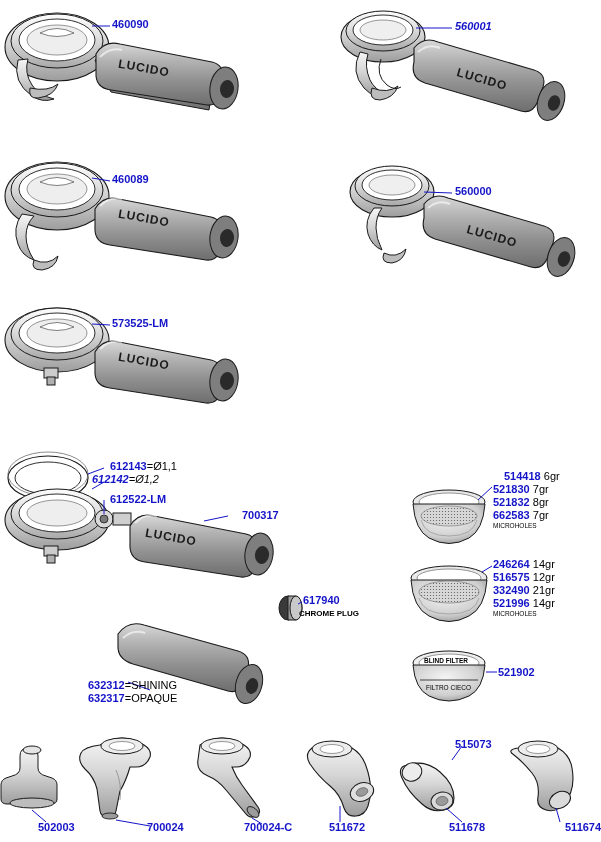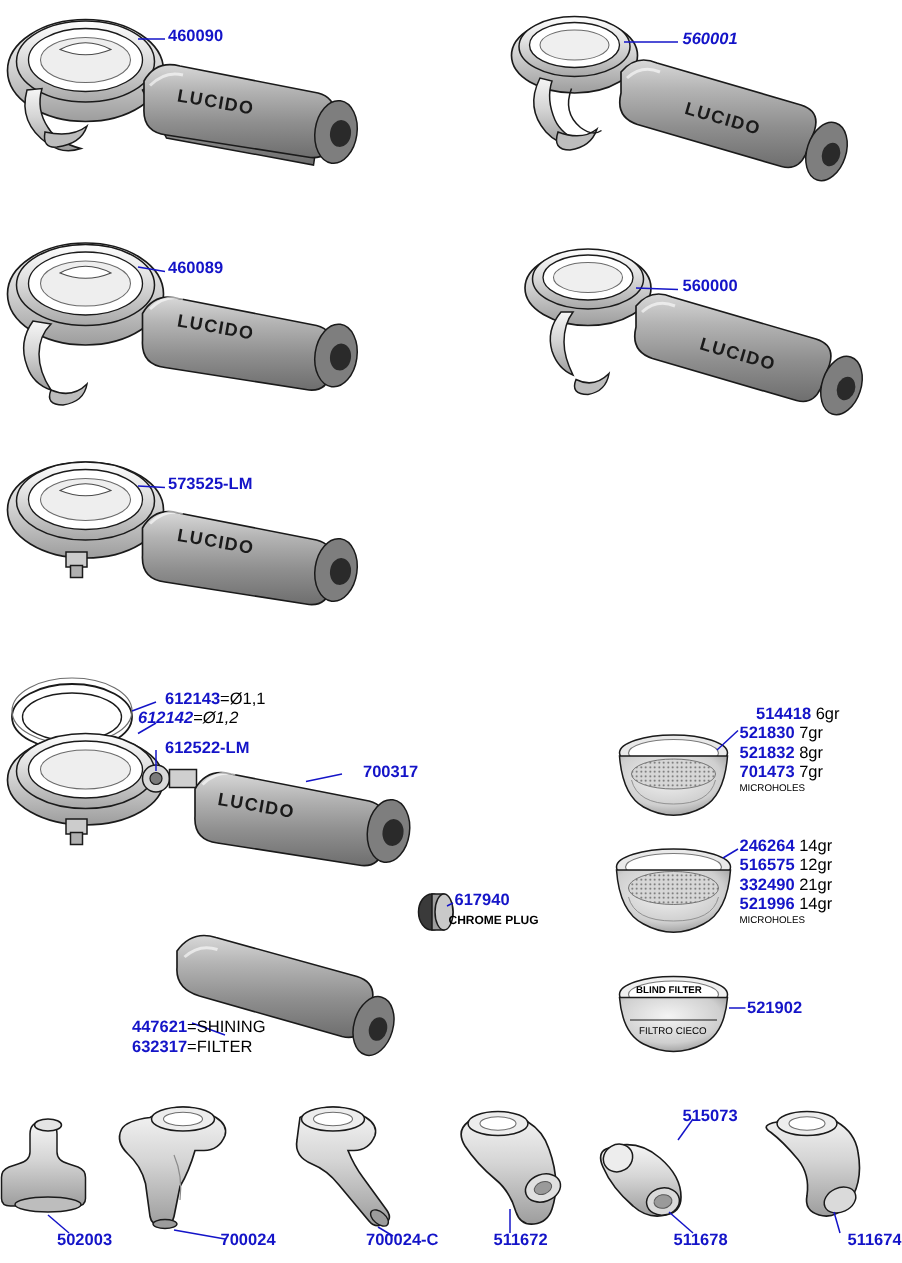--- a/index.html
+++ b/index.html
@@ -286,37 +286,37 @@
 </div>
 <div class="lbl" style="left:92px;top:473px;font-style:italic;">
   <span>612142</span><span class="sub">=Ø1,2</span>
 </div>
 <div class="lbl" style="left:110px;top:493px;">612522-LM</div>
 
 <div class="lbl" style="left:303px;top:594px;">617940</div>
 <div class="cap" style="left:299px;top:609px;">CHROME PLUG</div>
 
 <div class="lbl" style="left:88px;top:679px;">
-  <span>447621</span><span class="sub">=SHINING</span>
+  <span>632312</span><span class="sub">=SHINING</span>
 </div>
 <div class="lbl" style="left:88px;top:692px;">
-  <span>632317</span><span class="sub">=FILTER</span>
+  <span>632317</span><span class="sub">=OPAQUE</span>
 </div>
 
 <div class="lbl" style="left:504px;top:470px;">
   <span>514418</span> <span class="sub">6gr</span>
 </div>
 <div class="lbl" style="left:493px;top:483px;">
   <span>521830</span> <span class="sub">7gr</span>
 </div>
 <div class="lbl" style="left:493px;top:496px;">
   <span>521832</span> <span class="sub">8gr</span>
 </div>
 <div class="lbl" style="left:493px;top:509px;">
-  <span>701473</span> <span class="sub">7gr</span>
+  <span>662583</span> <span class="sub">7gr</span>
 </div>
 <div class="tiny" style="left:493px;top:522px;">MICROHOLES</div>
 
 <div class="lbl" style="left:493px;top:558px;">
   <span>246264</span> <span class="sub">14gr</span>
 </div>
 <div class="lbl" style="left:493px;top:571px;">
   <span>516575</span> <span class="sub">12gr</span>
 </div>
 <div class="lbl" style="left:493px;top:584px;">

